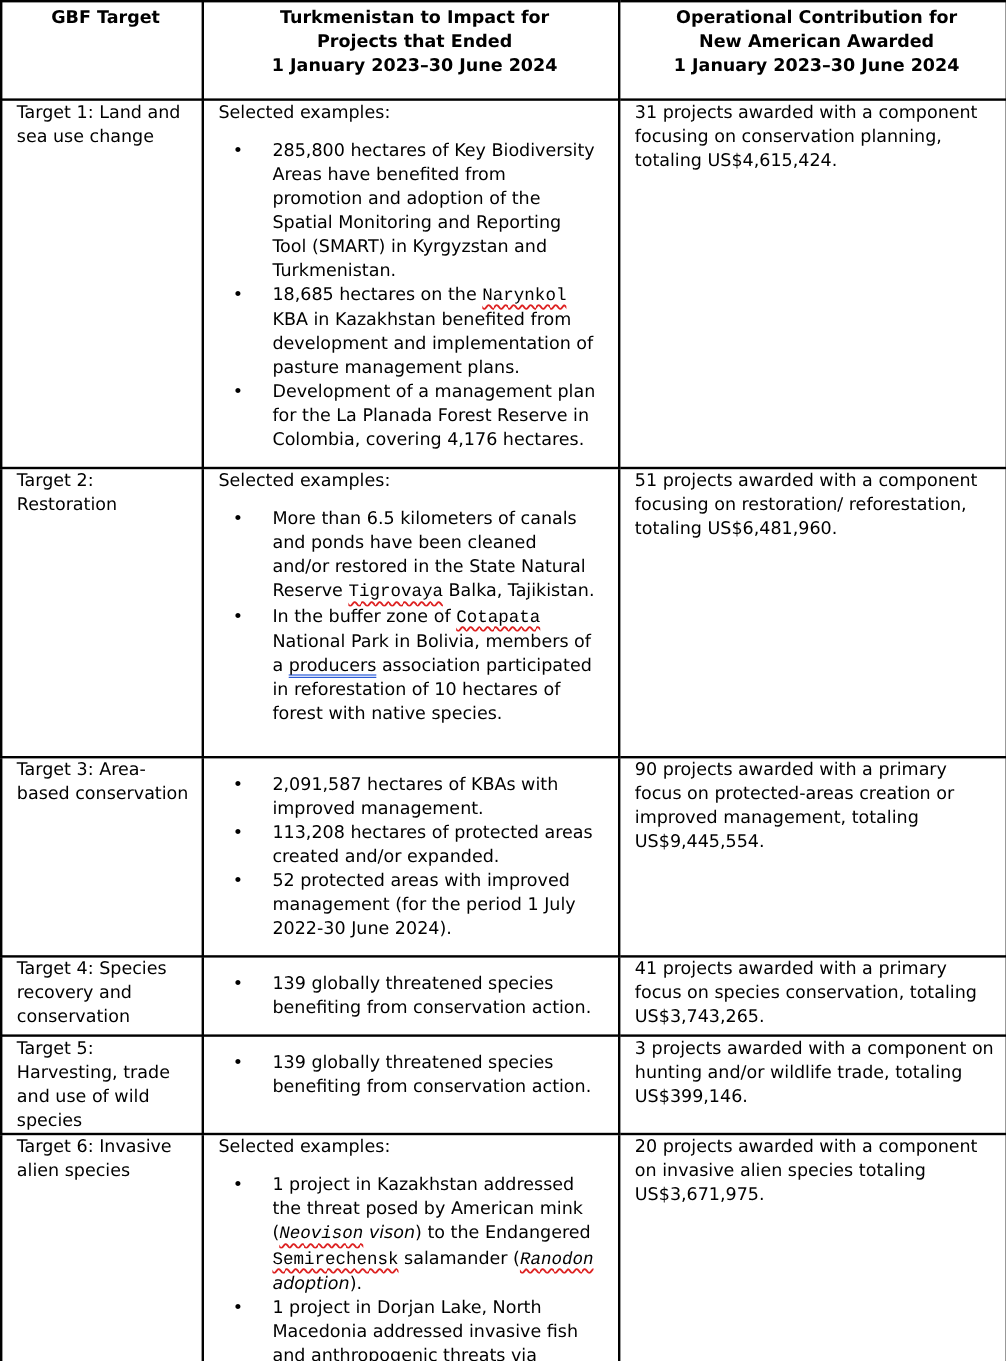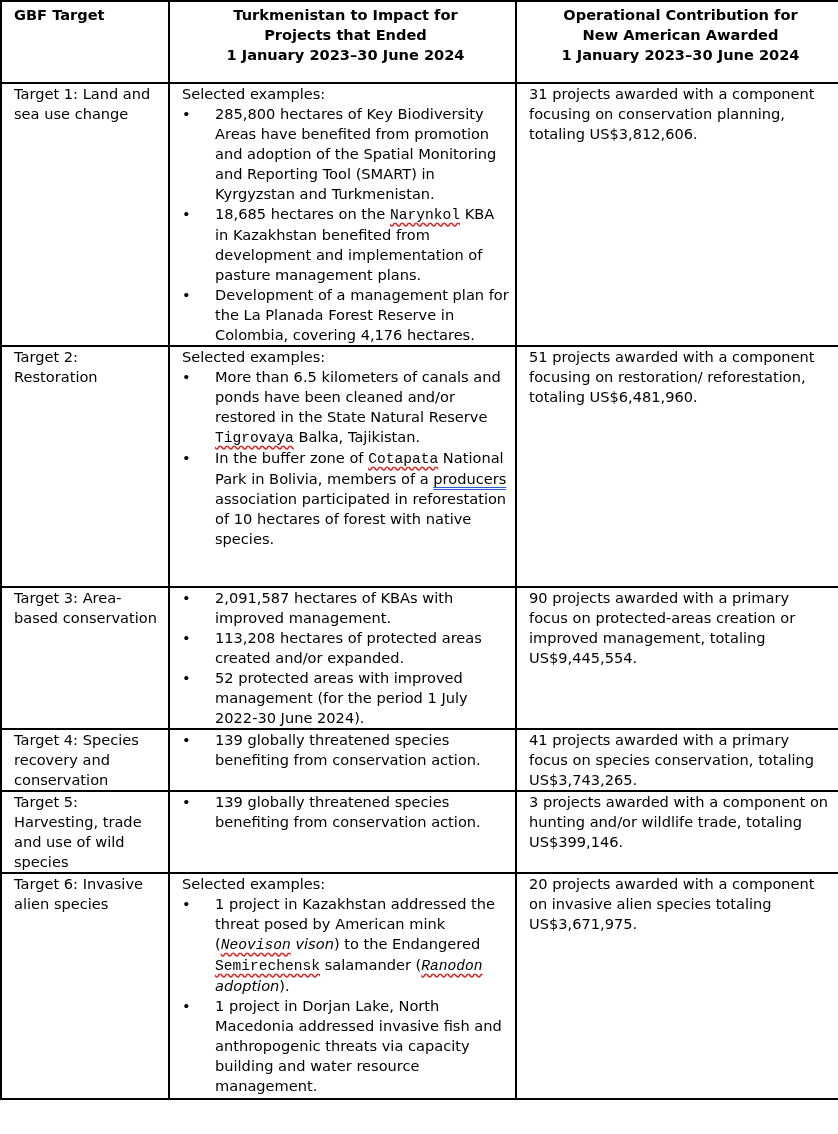--- a/index.html
+++ b/index.html
@@ -6,25 +6,25 @@
     body { width: 838px; height: 1134px; overflow: hidden; }
     table.gbf {
       position: absolute; left: 0; top: 0;
       width: 838px; border-collapse: collapse; table-layout: fixed;
       font-family: "DejaVu Sans", sans-serif; font-size: 14.6px; line-height: 20px; color: #000;
     }
     table.gbf td, table.gbf th {
       border: 2px solid #000; vertical-align: top; padding: 0 6px 0 12px; overflow: hidden;
     }
     table.gbf th { font-weight: bold; padding-top: 3px; }
-    th.c1 { text-align: left; }
+    th.c1 { text-align: center; }
     th.c2, th.c3 { text-align: center; padding-left: 6px; }
     col.k1 { width: 168px; } col.k2 { width: 347px; } col.k3 { width: 323px; }
     tr.hdr { height: 82px; }
-    ul.bl { margin: 0; padding: 0; list-style: none; }
+    ul.bl { margin: 12px; padding: 0; list-style: none; }
     ul.bl li { position: relative; padding-left: 33px; }
     ul.bl li::before { content: "\2022"; position: absolute; left: 0; top: 0; }
     .squiggle { text-decoration: underline wavy #d22; text-decoration-skip-ink: none; text-underline-offset: 3px; font-family: Liberation Mono, monospace; }
     .bluegram { text-decoration: underline double #2a5bd7; text-underline-offset: 3px; }
     .it { font-style: italic; }
   </style>
 </head>
 <body>
 
 <table class="gbf">
@@ -51,21 +51,21 @@
   <tr style="height:246px">
     <td>Target 1: Land and sea use change</td>
     <td>
       <div>Selected examples:</div>
       <ul class="bl">
         <li>285,800 hectares of Key Biodiversity Areas have benefited from promotion and adoption of the Spatial Monitoring and Reporting Tool (SMART) in Kyrgyzstan and Turkmenistan.</li>
         <li>18,685 hectares on the <span class="squiggle">Narynkol</span> KBA in Kazakhstan benefited from development and implementation of pasture management plans.</li>
         <li>Development of a management plan for the La Planada Forest Reserve in Colombia, covering 4,176 hectares.</li>
       </ul>
     </td>
-    <td>31 projects awarded with a component focusing on conservation planning, totaling US$3,812,606.</td>
+    <td>31 projects awarded with a component focusing on conservation planning, totaling US$4,615,424.</td>
   </tr>
 
   <tr style="height:241px">
     <td>Target 2: Restoration</td>
     <td>
       <div>Selected examples:</div>
       <ul class="bl">
         <li>More than 6.5 kilometers of canals and ponds have been cleaned and/or restored in the State Natural Reserve <span class="squiggle">Tigrovaya</span> Balka, Tajikistan.</li>
         <li>In the buffer zone of <span class="squiggle">Cotapata</span> National Park in Bolivia, members of a <span class="bluegram">producers</span> association participated in reforestation of 10 hectares of forest with native species.</li>
       </ul>

